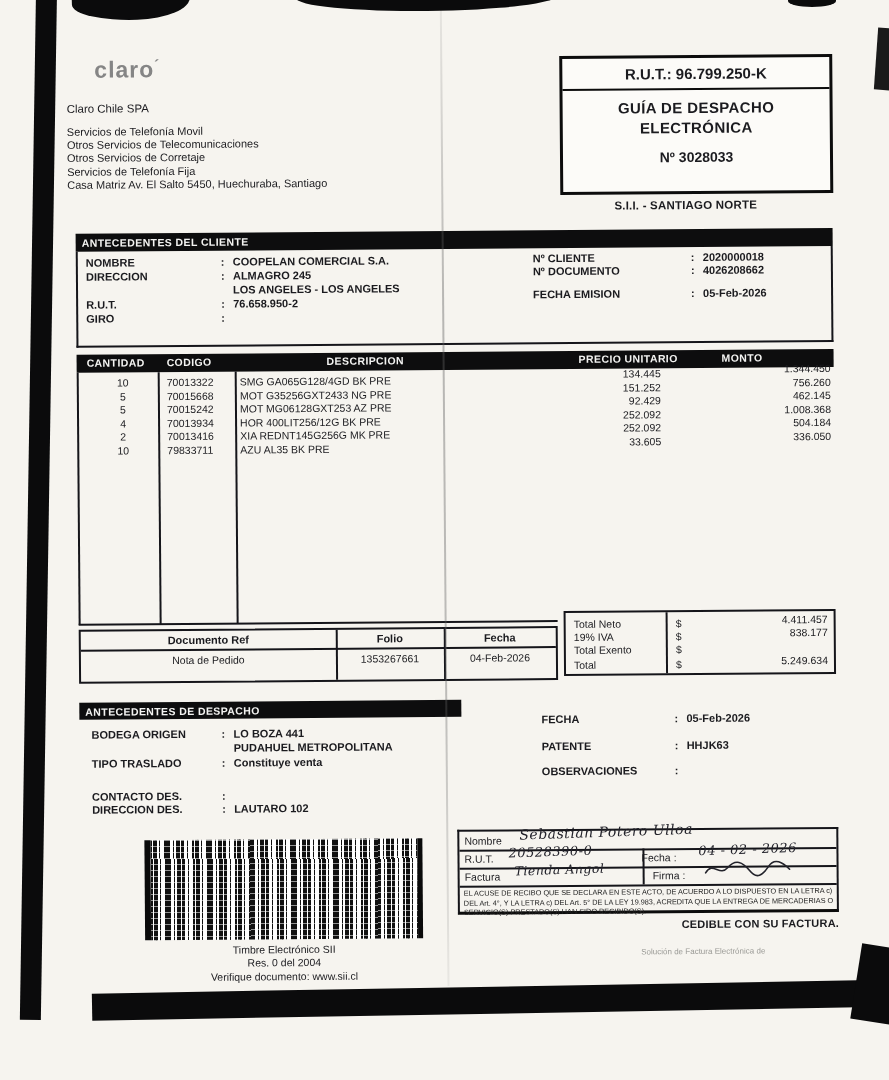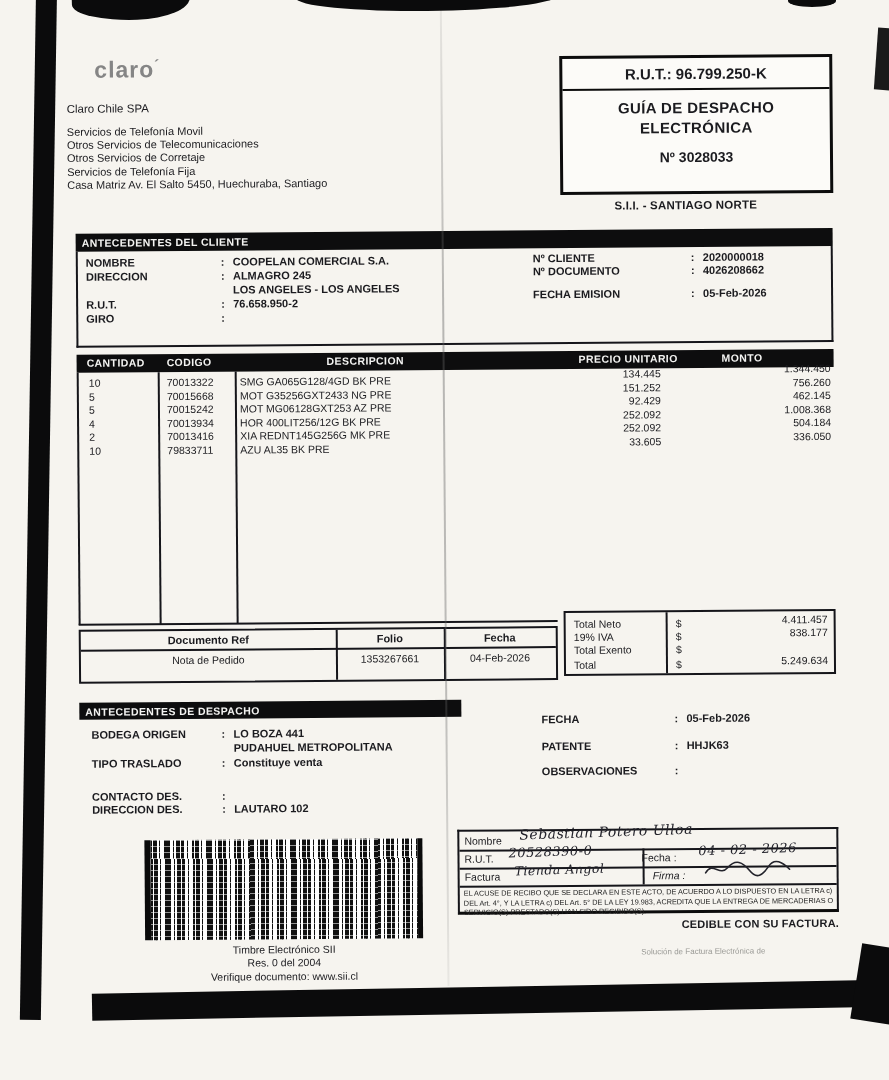--- a/index.html
+++ b/index.html
@@ -54,21 +54,21 @@
   .val { font-weight:bold; }
   .val-n { font-weight:bold; }
   .w130 { width:130px; } .w135 { width:135px; } .w158 { width:158px; } .w133 { width:133px; }
   .colon { width:12px; font-weight:bold; }
 
   
   .ithead { position:absolute; top:2px; color:#f3f3f1; font-size:10.5px; font-weight:bold; }
   .tline { position:absolute; background:#15151a; }
   .item-row { position:absolute; left:78px; width:757px; height:13px; font-size:10.5px; }
   .item-row span { position:absolute; white-space:nowrap; }
-  .c-qty    { left:12px;  width:50px; }
+  .c-qty    { left:21px;  width:50px; text-align:center; }
   .c-code   { left:90px; }
   .c-desc   { left:163px; }
   .c-precio { left:454px; width:130px; text-align:right; transform:translateY(-5px); }
   .c-monto  { left:604px; width:150px; text-align:right; transform:translateY(-9px); }
 
   
   .ref-box { left:78px; top:627px; width:479px; height:54px; border:2px solid #15151a; }
   .ref-head { position:absolute; top:3px; font-size:11px; font-weight:bold; text-align:center; }
   .ref-cell { position:absolute; top:23px; font-size:10.5px; text-align:center; }
   .rc1 { left:0; width:255px; } .rc2 { left:255px; width:108px; } .rc3 { left:363px; width:112px; }
@@ -324,21 +324,21 @@
 
     <div class="abs rc-box">
       <div class="rc-h1"></div>
       <div class="rc-h2"></div>
       <div class="rc-h3"></div>
       <div class="rc-v"></div>
       <span class="rc-lbl" style="left:5px;top:3px;">Nombre</span>
       <span class="rc-lbl" style="left:5px;top:21px;">R.U.T.</span>
       <span class="rc-lbl" style="left:5px;top:39px;">Factura</span>
       <span class="rc-lbl" style="left:182px;top:21px;"><span>Fecha</span> <span>:</span></span>
-      <span class="rc-lbl" style="left:193px;top:39px;font-style:italic;"><span>Firma</span> <span>:</span></span>
+      <span class="rc-lbl" style="left:193px;top:39px;"><span>Firma</span> <span>:</span></span>
       <div class="legal">EL ACUSE DE RECIBO QUE SE DECLARA EN ESTE ACTO, DE ACUERDO A LO DISPUESTO EN LA LETRA c) DEL Art. 4°, Y LA LETRA c) DEL Art. 5° DE LA LEY 19.983, ACREDITA QUE LA ENTREGA DE MERCADERIAS O SERVICIO(S) PRESTADO(S) HAN SIDO RECIBIDO(S).</div>
     </div>
 
     <div class="hand" style="left:517px;top:825px;font-size:14px;">Sebastian Potero Ulloa</div>
     <div class="hand" style="left:506px;top:845px;font-size:13px;">20528390-0</div>
     <div class="hand" style="left:696px;top:844px;font-size:13px;">04 - 02 - 2026</div>
     <div class="hand" style="left:512px;top:863px;font-size:12.5px;">Tienda Angol</div>
     <svg class="abs" style="left:700px;top:861px;" width="90" height="20" viewBox="0 0 90 20">
       <path d="M3 14 C 10 2, 17 18, 25 9 S 40 3, 47 12 S 60 17, 66 8 S 80 4, 87 11" stroke="#23232b" stroke-width="1.6" fill="none" stroke-linecap="round"></path>
     </svg>

